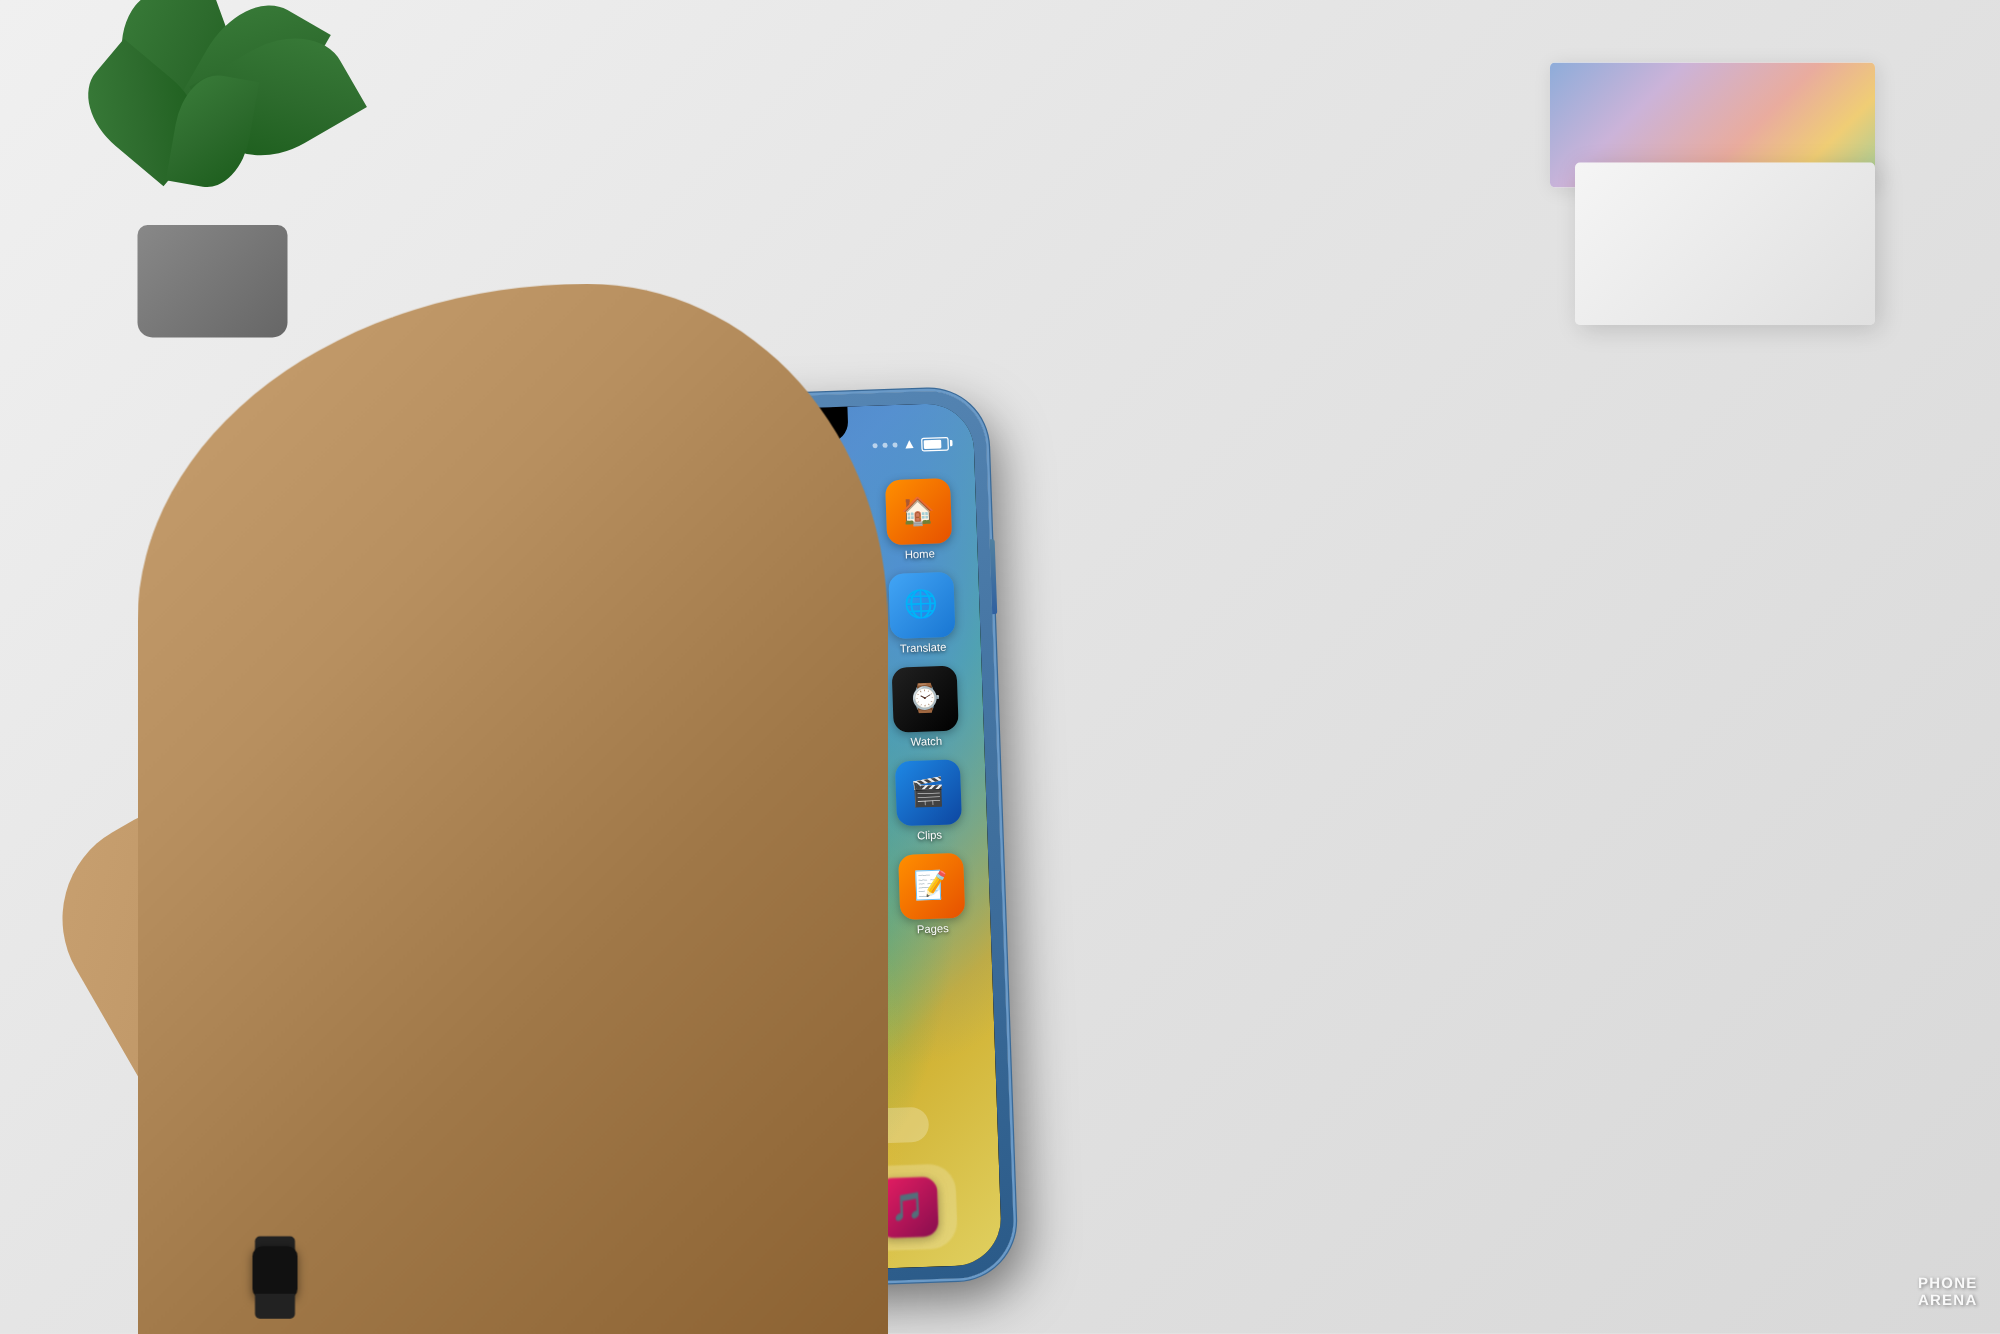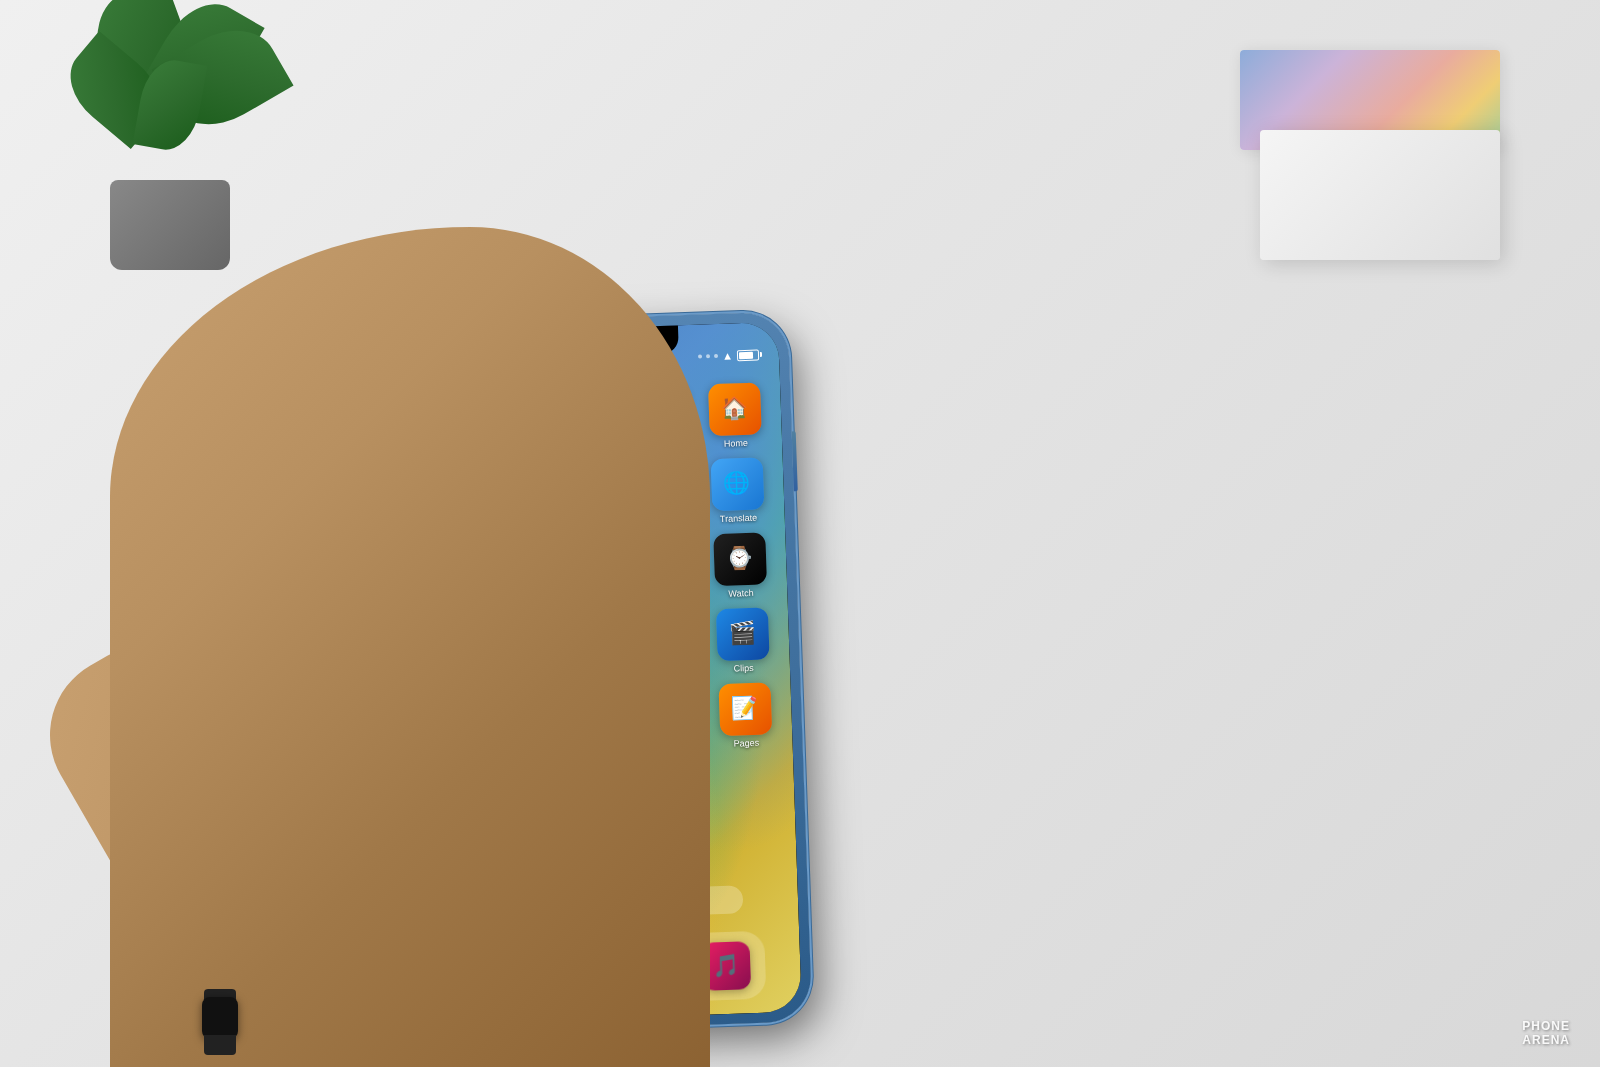--- a/index.html
+++ b/index.html
@@ -376,21 +376,21 @@
       width: 4px;
       height: 25px;
       background: linear-gradient(180deg, #5080a0, #3060a0);
       border-radius: 2px 0 0 2px;
     }
 
     
     .watermark {
       position: absolute;
       bottom: 20px;
-      right: 30px;
+      right: 18px;
       color: #fff;
       font-size: 12px;
       font-weight: 700;
       text-transform: uppercase;
       letter-spacing: 1px;
       opacity: 0.85;
       text-align: right;
       text-shadow: 1px 1px 3px rgba(0,0,0,0.5);
       margin-top: 19px;
     }

